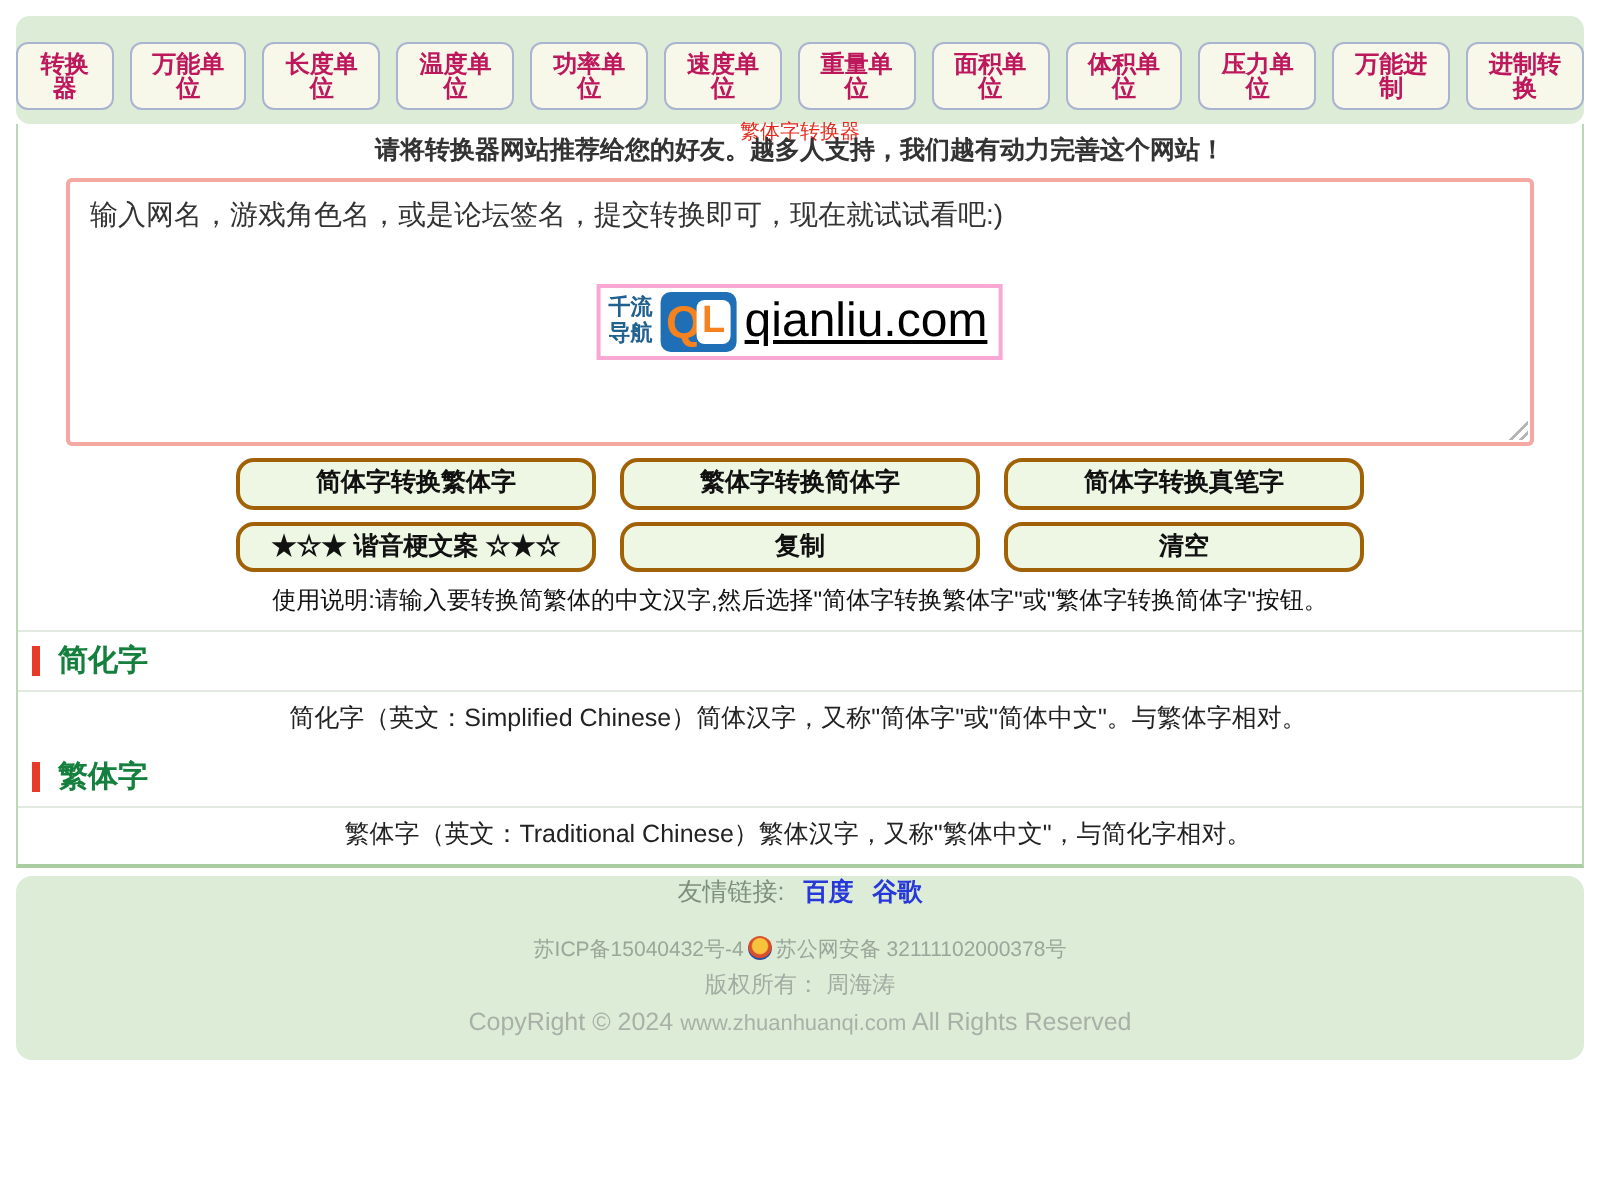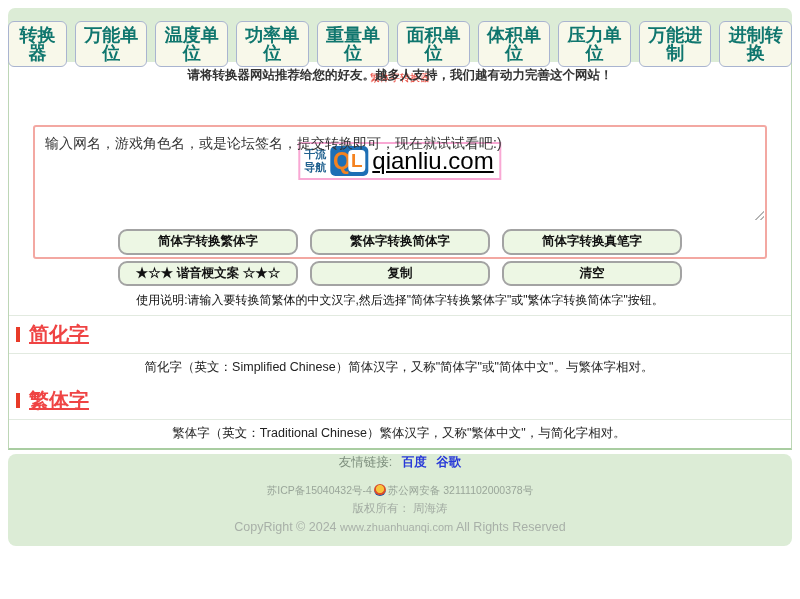--- a/index.html
+++ b/index.html
@@ -5,21 +5,21 @@
   * { box-sizing: border-box; margin: 0; padding: 0; }
   html,body { width:800px; height:599px; background:#fff; font-family:"Liberation Sans", sans-serif; }
 
   
   .header-panel{
     margin:8px 8px 0; height:54px; background:#dcecd6; border-radius:7px;
     display:flex; flex-direction:column; align-items:center; padding-top:13px;
   }
   .nav-row{ display:flex; gap:8px; }
   .nav-btn{
-    font-size:18px; font-weight:bold; color:#0f766e; background:#f8f8ea;
+    font-size:12px; font-weight:bold; color:#be185d; background:#f8f8ea;
     border:1px solid #a9b4d0; border-radius:6px; padding:4px 8px; line-height:1;
     cursor:pointer; font-family:"Liberation Sans", sans-serif;
   }
   .page-title{ margin-top:4px; font-size:10px; font-weight:normal; color:#e62b1e; }
 
   
   .content-box{
     margin:0 8px; background:#fff;
     border:1px solid #bdd6b6; border-top:none; border-bottom:2px solid #a9cda1;
   }
@@ -32,41 +32,41 @@
     border:2px solid #f9a8d4; padding:2px 6px 2px 4px; pointer-events:none;
   }
   .logo-cn{ font-size:11px; font-weight:bold; color:#20618f; line-height:1.2; text-align:center; white-space:pre-line; }
   .logo-ql{ width:38px; height:30px; background:#1e6fb5; border-radius:5px; display:flex; align-items:center; justify-content:center; }
   .logo-q{ color:#f5821f; font-weight:bold; font-size:23px; line-height:1; margin-right:-3px; }
   .logo-l{ background:#fff; border-radius:4px; color:#f5821f; font-weight:bold; font-size:19px; line-height:22px; padding:0 3px; }
   .logo-domain{ color:#000000; font-size:24px; line-height:1;text-decoration:underline; }
   .main-textarea{
     width:100%; height:100%; border:2px solid #f3a8a2; border-radius:3px;
     padding:8px 10px; font-size:14px; color:#4d7c0f; background:transparent;
-    font-family:"Liberation Sans", sans-serif; resize:none; outline:none; position:relative;margin-top:36px;
+    font-family:"Liberation Sans", sans-serif; resize:none; outline:none; position:relative;
   }
   .main-textarea::placeholder{ color:#333; opacity:1; }
   .resize-grip{
     position:absolute; right:3px; bottom:3px; width:11px; height:11px; cursor:nwse-resize;
     background:repeating-linear-gradient(-45deg, transparent 0 2px, #b5b5b5 2px 3.5px);
     clip-path:polygon(100% 0, 100% 100%, 0 100%);
   }
 
   .btn-row{ display:flex; justify-content:center; gap:12px; margin:4px 0 6px; }
   .action-btn{
     width:180px; padding:3px 0; font-size:12.5px; font-weight:bold; color:#111;
-    background:#edf7e4; border:2px solid #a3a3a3; border-radius:9px; cursor:pointer;
+    background:#edf7e4; border:2px solid #a16207; border-radius:9px; cursor:pointer;
     font-family:"Liberation Sans", sans-serif; line-height:1.25;
   }
   .usage-note{ text-align:center; font-size:12px; color:#111; margin:2px 0 6px; }
 
   .section-divider{ border-top:1px solid #e2eae0; }
   .section-head{ display:flex; align-items:center; padding:5px 0 5px 7px; }
   .red-bar{ width:4px; height:15px; background:#e83a28; margin-right:9px; }
-  .section-title{ font-size:20px; font-weight:bold; color:#ef4444;text-decoration:underline; }
+  .section-title{ font-size:15px; font-weight:bold; color:#15803d; }
   .section-body{ font-size:12.5px; color:#222; padding:5px 4px 6px 2px; border-top:1px solid #e2eae0;text-align:center; }
 
   
   .footer-panel{
     margin:4px 8px 0; height:92px; background:#dcecd6; border-radius:8px;
     text-align:center; 
   }
   .links-line{ font-size:12.5px; color:#7e8f7e; }
   .friend-link{ color:#2738d8; font-weight:bold; text-decoration:none; margin-left:6px; cursor:pointer; }
   .icp-line{ font-size:10.5px; color:#9aa69a; margin-top:13px; }
@@ -78,22 +78,24 @@
   .copyright-line{ font-size:12.5px; color:#a8b0a8; margin-top:4px; }
   .copyright-domain{ font-size:11px; }
 </style>
 </head>
 <body>
 
 <div class="header-panel">
   <div class="nav-row">
     <button class="nav-btn">转换器</button>
     <button class="nav-btn">万能单位</button>
+    <button class="nav-btn">长度单位</button>
     <button class="nav-btn">温度单位</button>
     <button class="nav-btn">功率单位</button>
+    <button class="nav-btn">速度单位</button>
     <button class="nav-btn">重量单位</button>
     <button class="nav-btn">面积单位</button>
     <button class="nav-btn">体积单位</button>
     <button class="nav-btn">压力单位</button>
     <button class="nav-btn">万能进制</button>
     <button class="nav-btn">进制转换</button>
   </div>
   <div class="page-title">繁体字转换器</div>
 </div>
 

